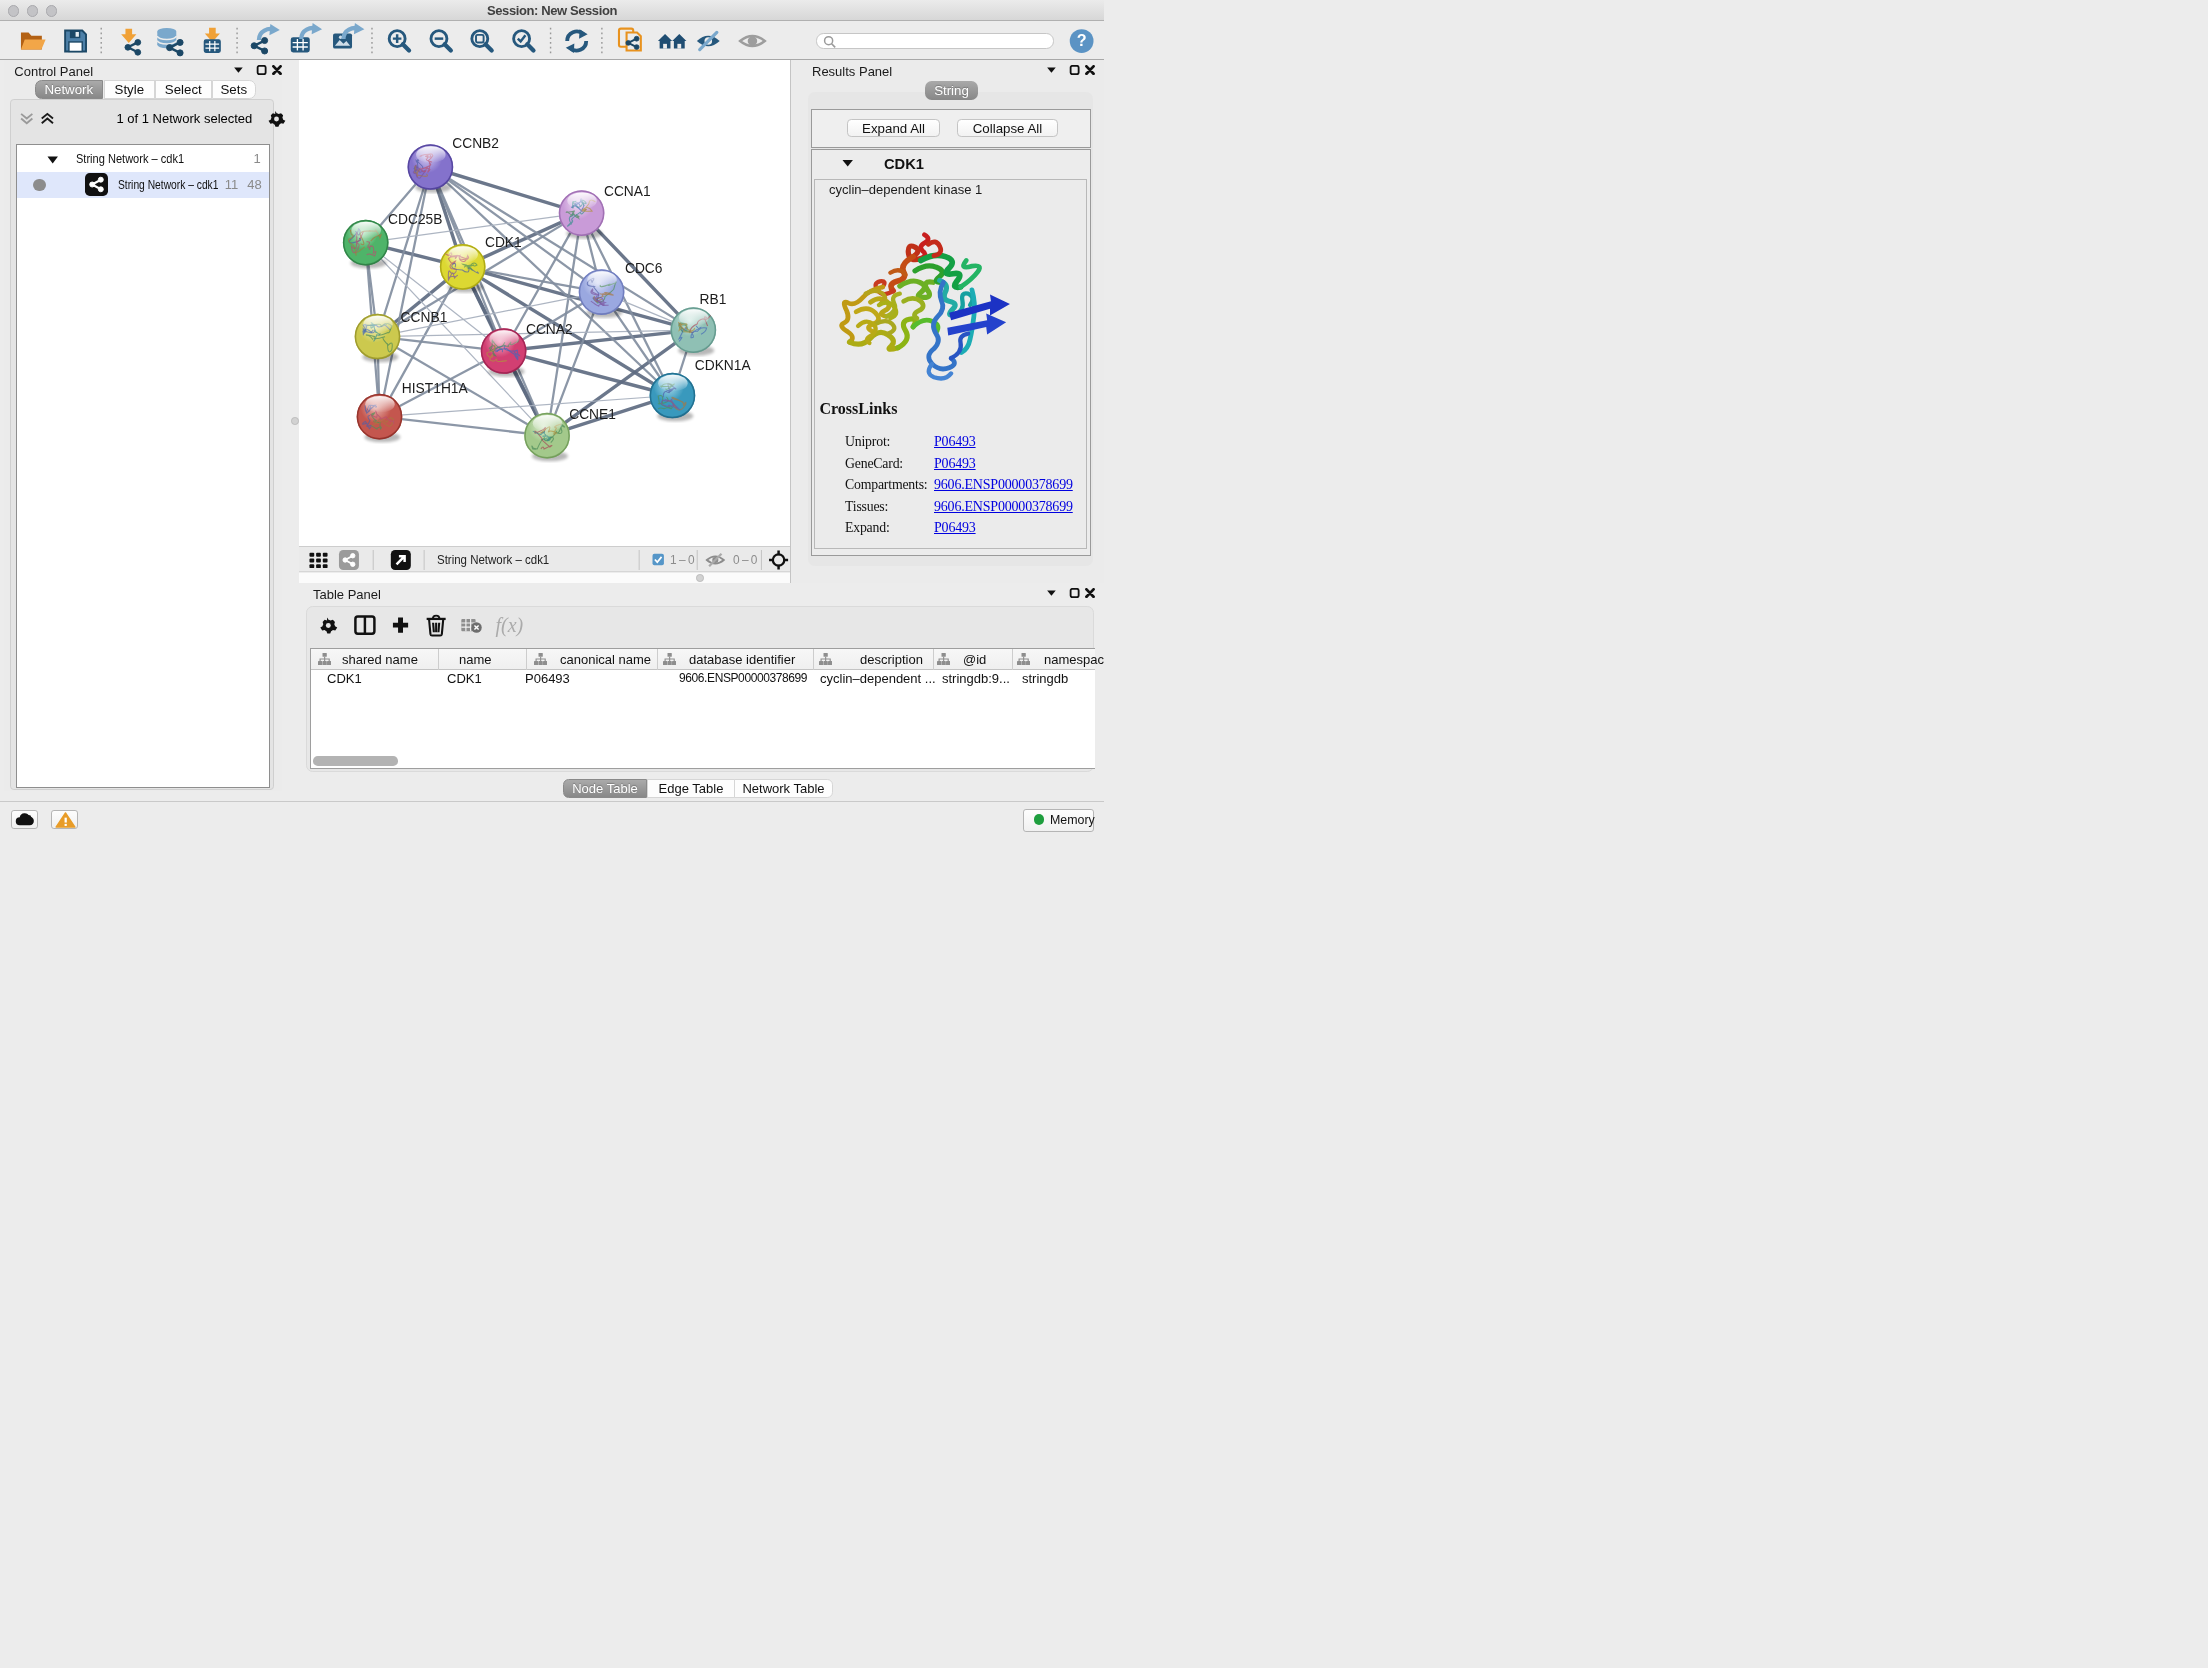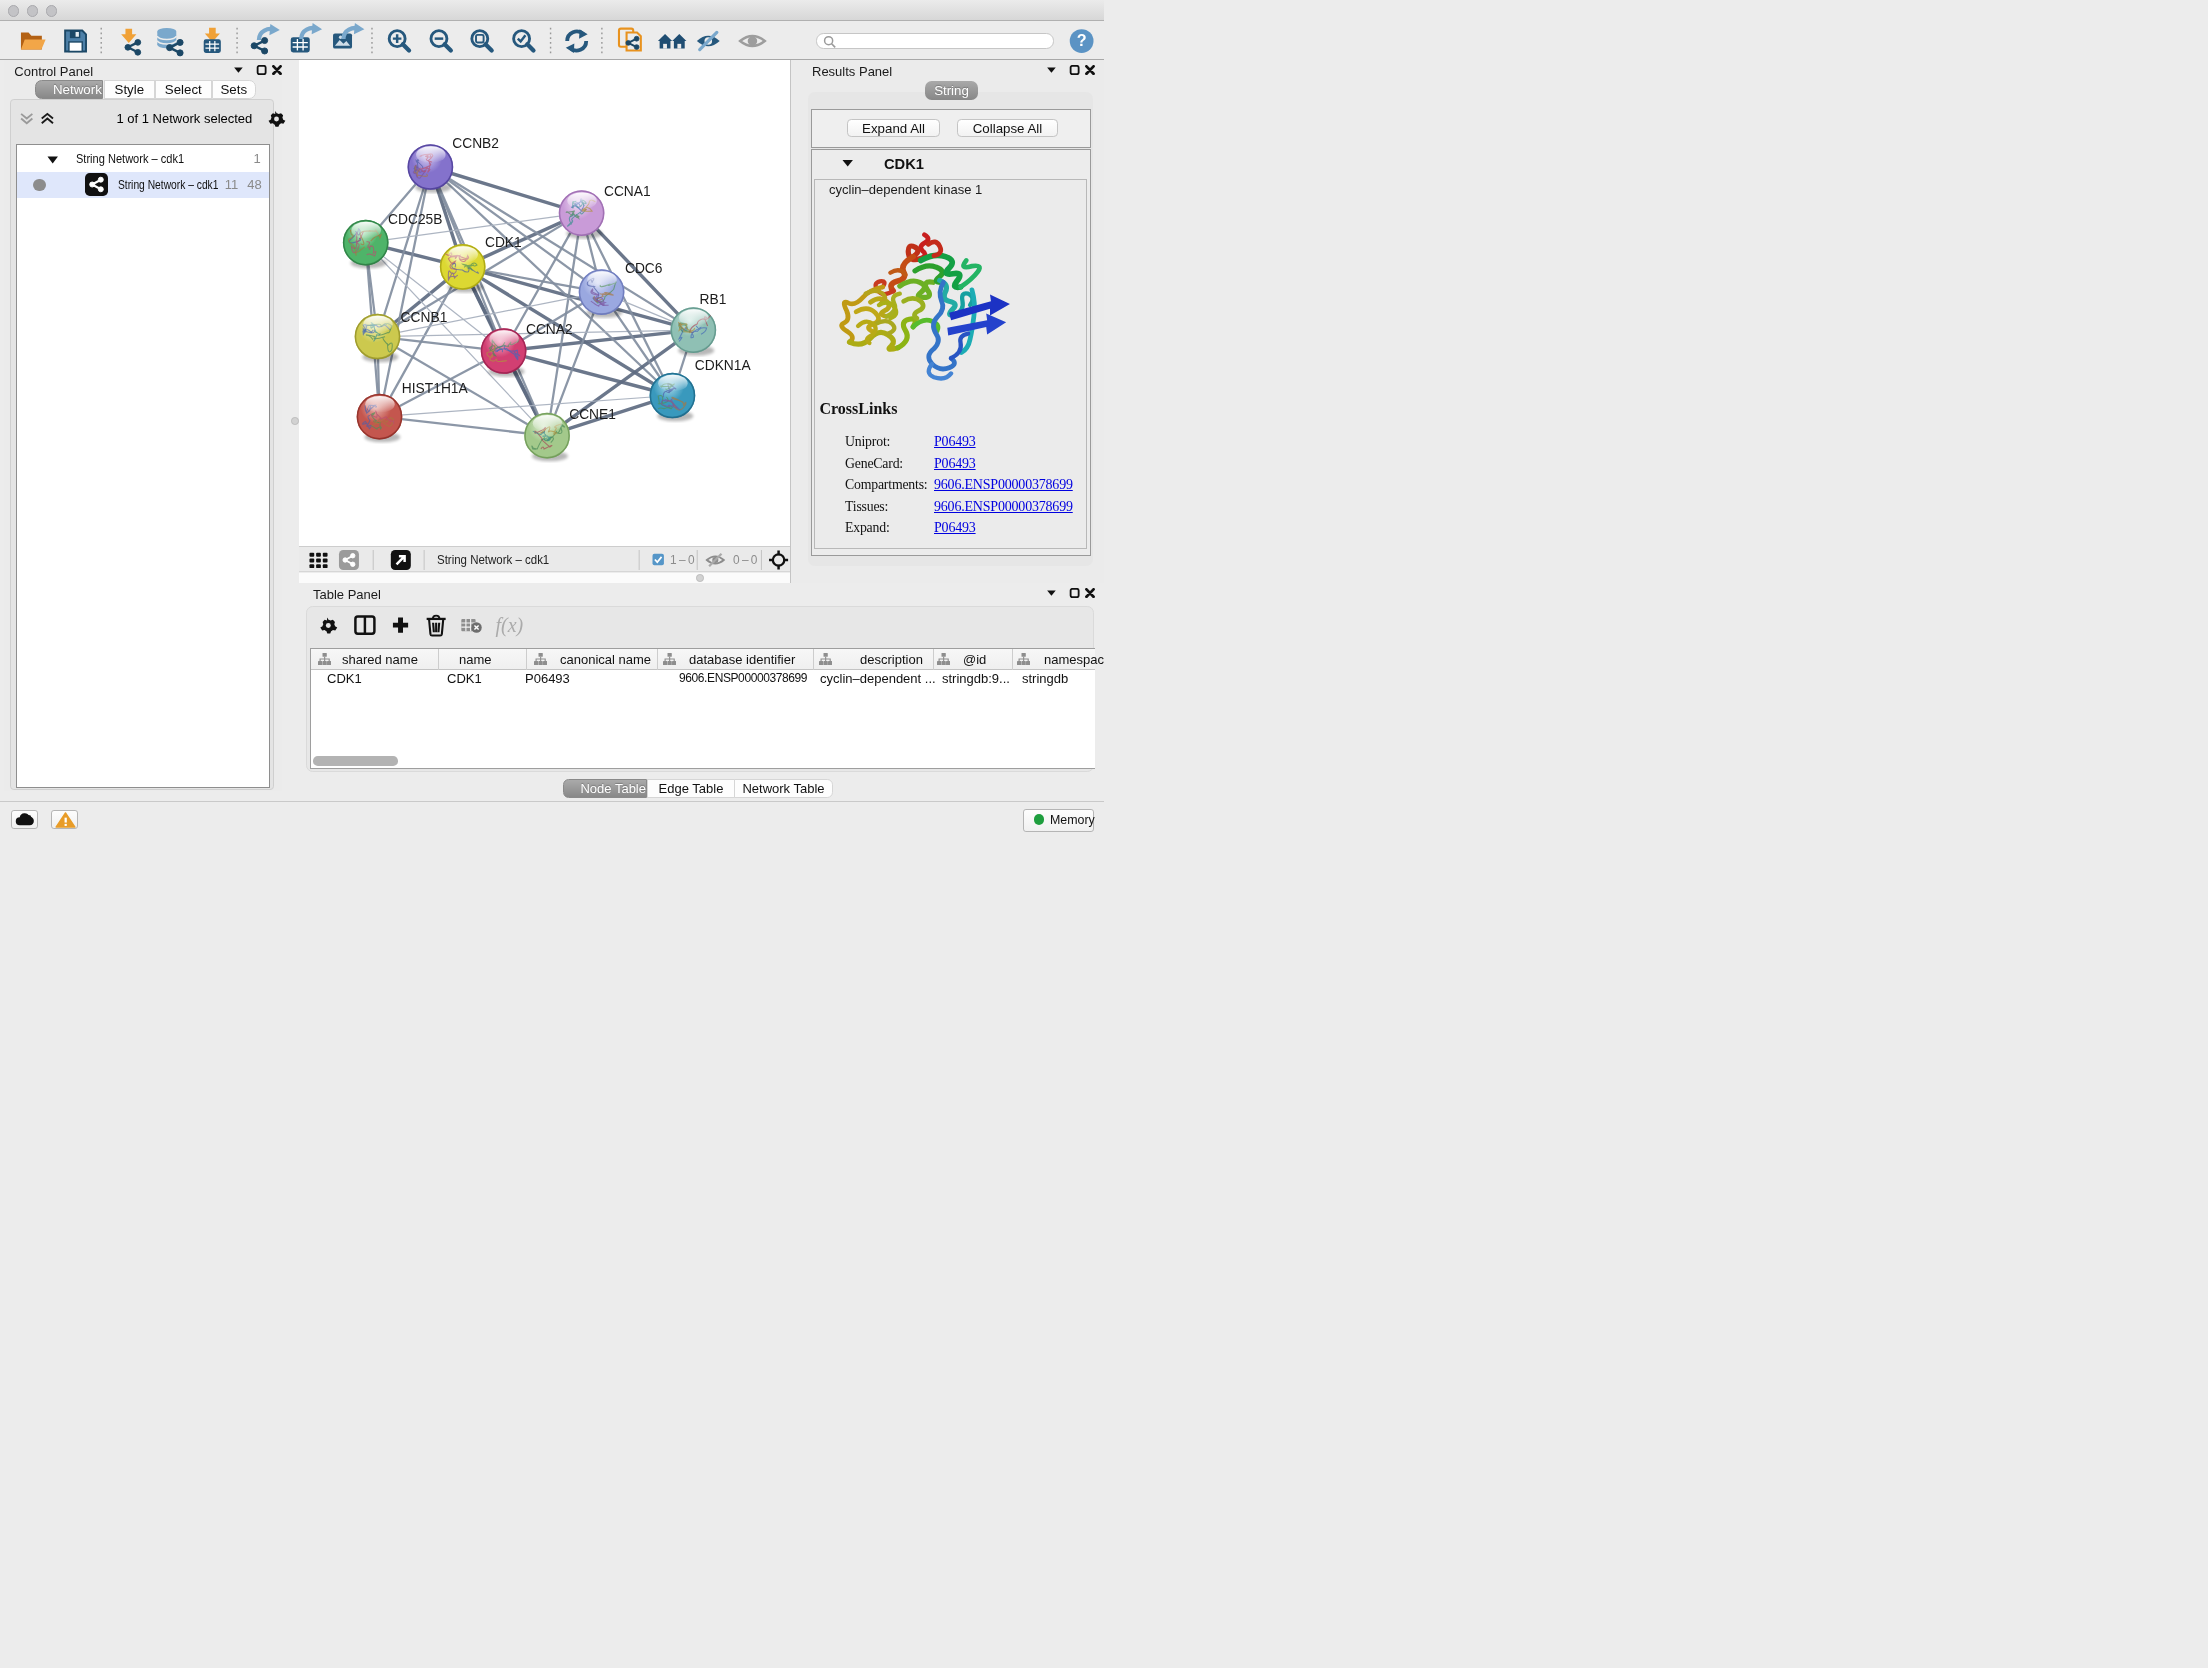--- a/index.html
+++ b/index.html
@@ -17,21 +17,21 @@
     background:#ececec; border-bottom:1px solid #a8a8a8; }
   #searchbox { position:absolute; left:816px; top:10.5px; width:238px; height:16px;
     background:#fff; border:1px solid #c6c6c6; border-radius:7.6px; }
   
   .ptitle { font-size:13px; color:#1a1a1a; }
   
   #cpanel { position:absolute; left:3.8px; top:60px; width:278px; height:731px; background:#ebebeb; }
   .tab { position:absolute; top:20.4px; height:19px; background:#fdfdfd; border:1px solid #d6d6d6;
     font-size:13.3px; text-align:center; line-height:18px; color:#111; }
   .tabsel { background:linear-gradient(#aaaaaa,#888888); color:#fff; border:1px solid #8a8a8a;
-    text-shadow:0 -1px 1px rgba(0,0,0,.25);text-align:right; }
+    text-shadow:0 -1px 1px rgba(0,0,0,.25); }
   #cp-sub { position:absolute; left:6.7px; top:39px; width:264px; height:691px;
     background:#e4e4e4; border:1px solid #cfcfcf; border-radius:3.8px; }
   #cp-bar { position:absolute; left:0; top:7.6px; width:100%; height:25px; font-size:13px; }
   #cp-tree { position:absolute; left:4.8px; top:44px; width:254px; height:644px;
     background:#ffffff; border:1px solid #8e8e8e; }
   .trow { position:absolute; left:0; width:100%; height:26px; font-size:13px; color:#111; }
   
   #netview { position:absolute; left:299px; top:60px; width:491px; height:486px; background:#ffffff; }
   #nettools { position:absolute; left:299px; top:546px; width:491px; height:26px;
     background:#eaeaea; border-top:1px solid #cdcdcd; border-bottom:1px solid #d6d6d6; }
@@ -78,20 +78,21 @@
     <path fill="#111" d="M8 0 L9.2 2.2 A6 6 0 0 1 11.2 3L13.6 2.3 L15.7 4.4 L15 6.8 A6 6 0 0 1 15.8 8.8 L18 10 L16 13 L13.6 12.5 A6 6 0 0 1 11.8 13.8 L11 16 L8 16 L7.2 13.8 A6 6 0 0 1 5.4 12.5 L2.9 13 L1 10 L3.2 8.8 A6 6 0 0 1 4 6.8 L3.3 4.4 L5.4 2.3 L7.8 3 A6 6 0 0 1 8 0" transform="translate(-9.5,-8) scale(1.05)"></path>
     <circle r="2.6" fill="#e4e4e4" cx="0" cy="0.5"></circle>
   </g>
 </defs>
 </svg>
 
 <div id="titlebar">
   <div class="tl" style="left:7.6px;"></div>
   <div class="tl" style="left:27px;"></div>
   <div class="tl" style="left:46px;"></div>
+  <div id="title-text">Session: New Session</div>
 </div>
 
 <div id="toolbar">
 <svg width="1104" height="38" viewBox="0 0 1161 40">
 <defs>
   <g id="shareglyph">
     <circle cx="-6" cy="0" r="3.2"></circle>
           <circle cx="5" cy="-5.5" r="3.2"></circle>
           <circle cx="5" cy="5.5" r="3.2"></circle>
     <path d="M-6 0 L5 -5.5 M-6 0 L5 5.5" stroke-width="2.6" fill="none"></path>

